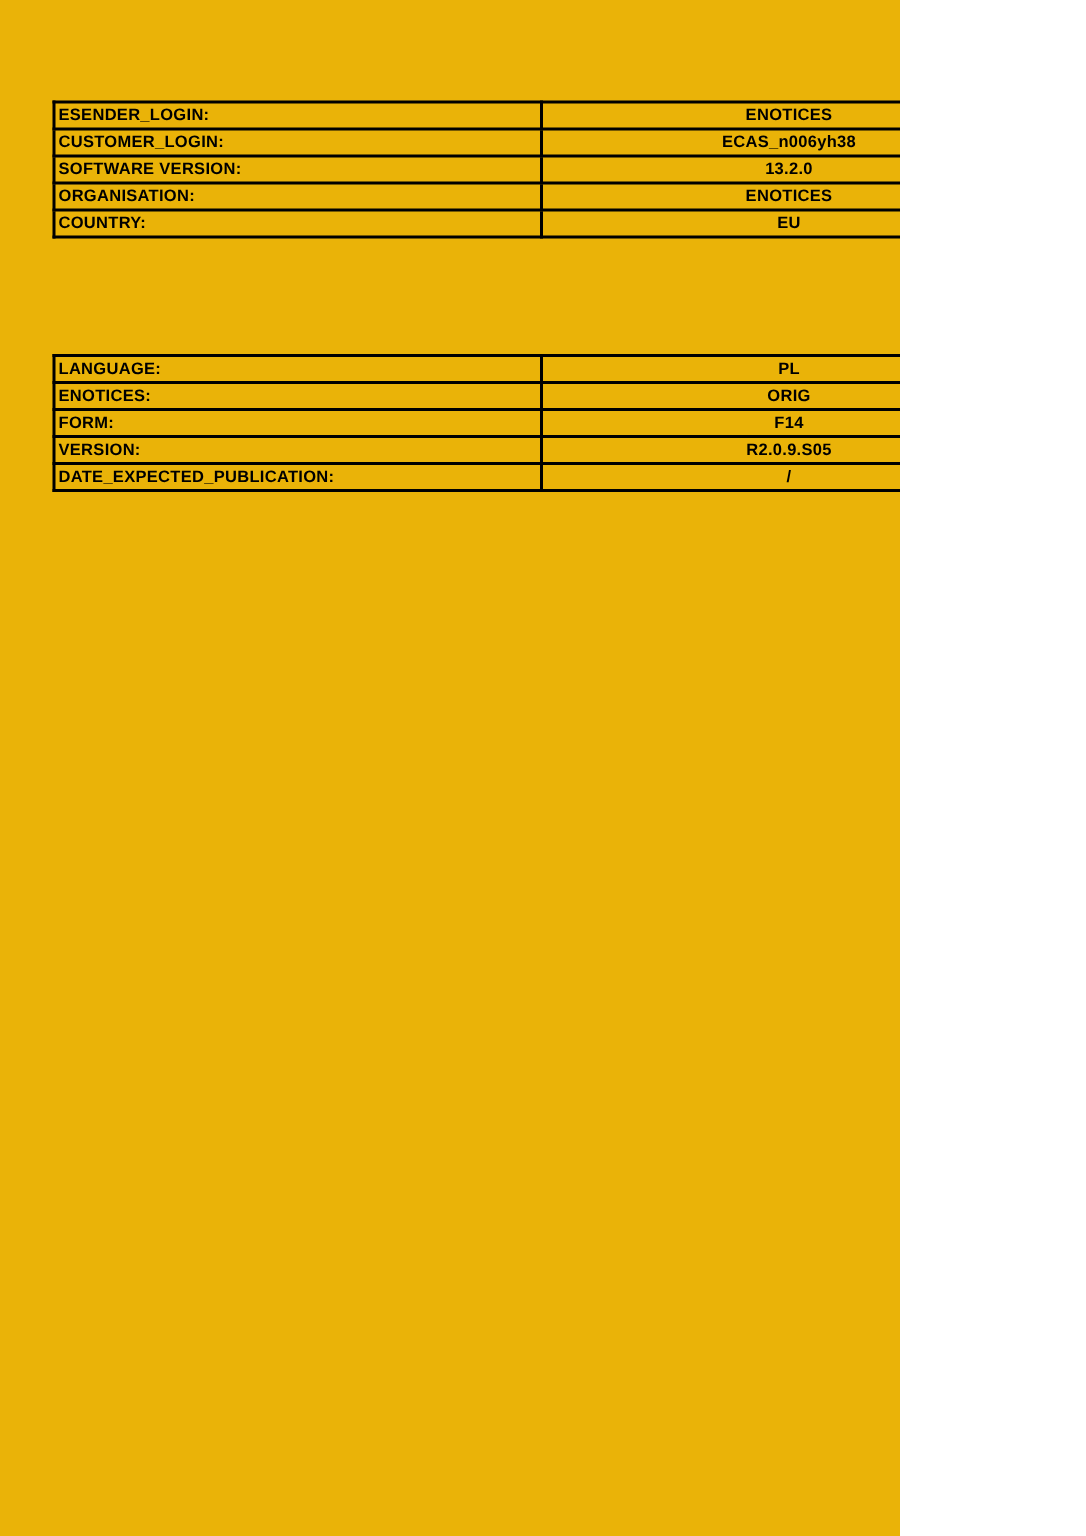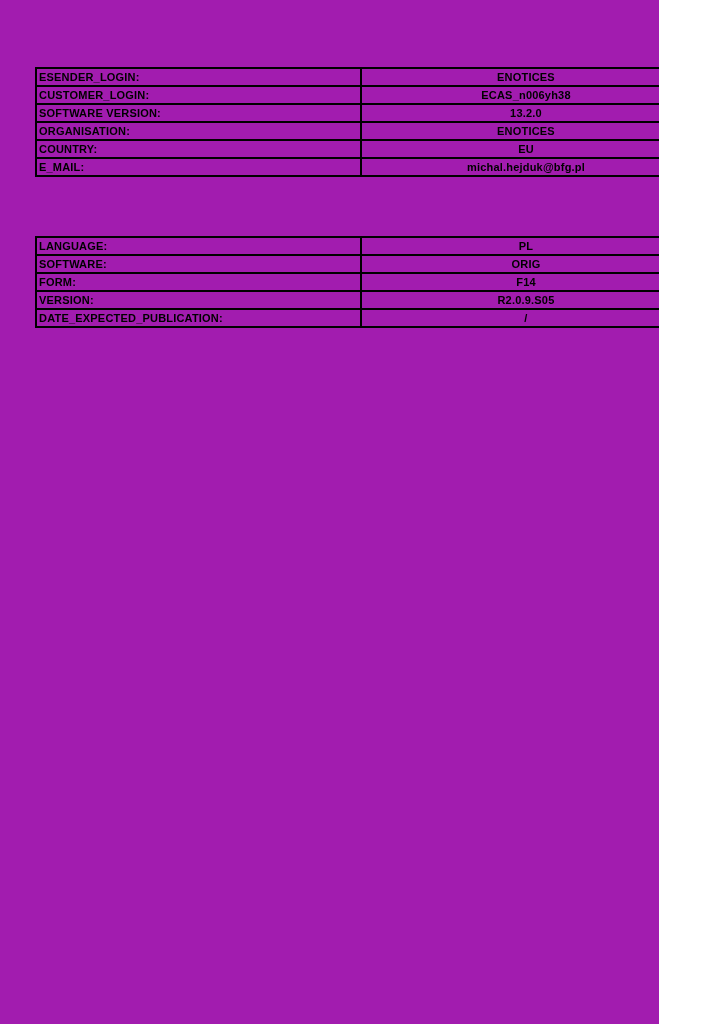--- a/index.html
+++ b/index.html
@@ -1,21 +1,21 @@
 <!DOCTYPE html>
 <html><head>
 <meta charset="utf-8">
 <style>
   * { box-sizing: border-box; margin: 0; padding: 0; }
   html, body { background: #ffffff; }
   .page {
     position: relative;
-    width: 659px;
+    width: 600px;
     height: 1024px;
-    background: #a21caf;
+    background: #eab308;
     font-family: "Liberation Sans", sans-serif;
     overflow: hidden;
   }
   table.kv {
     position: absolute;
     left: 35px;
     width: 655px;
     border-collapse: collapse;
     table-layout: fixed;
   }
@@ -56,35 +56,31 @@
         <td class="value-cell">13.2.0</td>
       </tr>
       <tr>
         <td class="label-cell">ORGANISATION:</td>
         <td class="value-cell">ENOTICES</td>
       </tr>
       <tr>
         <td class="label-cell">COUNTRY:</td>
         <td class="value-cell">EU</td>
       </tr>
-      <tr>
-        <td class="label-cell">E_MAIL:</td>
-        <td class="value-cell">michal.hejduk@bfg.pl</td>
-      </tr>
     </tbody>
   </table>
 
   <table class="kv" id="document-table">
     <tbody>
       <tr>
         <td class="label-cell">LANGUAGE:</td>
         <td class="value-cell">PL</td>
       </tr>
       <tr>
-        <td class="label-cell">SOFTWARE:</td>
+        <td class="label-cell">ENOTICES:</td>
         <td class="value-cell">ORIG</td>
       </tr>
       <tr>
         <td class="label-cell">FORM:</td>
         <td class="value-cell">F14</td>
       </tr>
       <tr>
         <td class="label-cell">VERSION:</td>
         <td class="value-cell">R2.0.9.S05</td>
       </tr>

